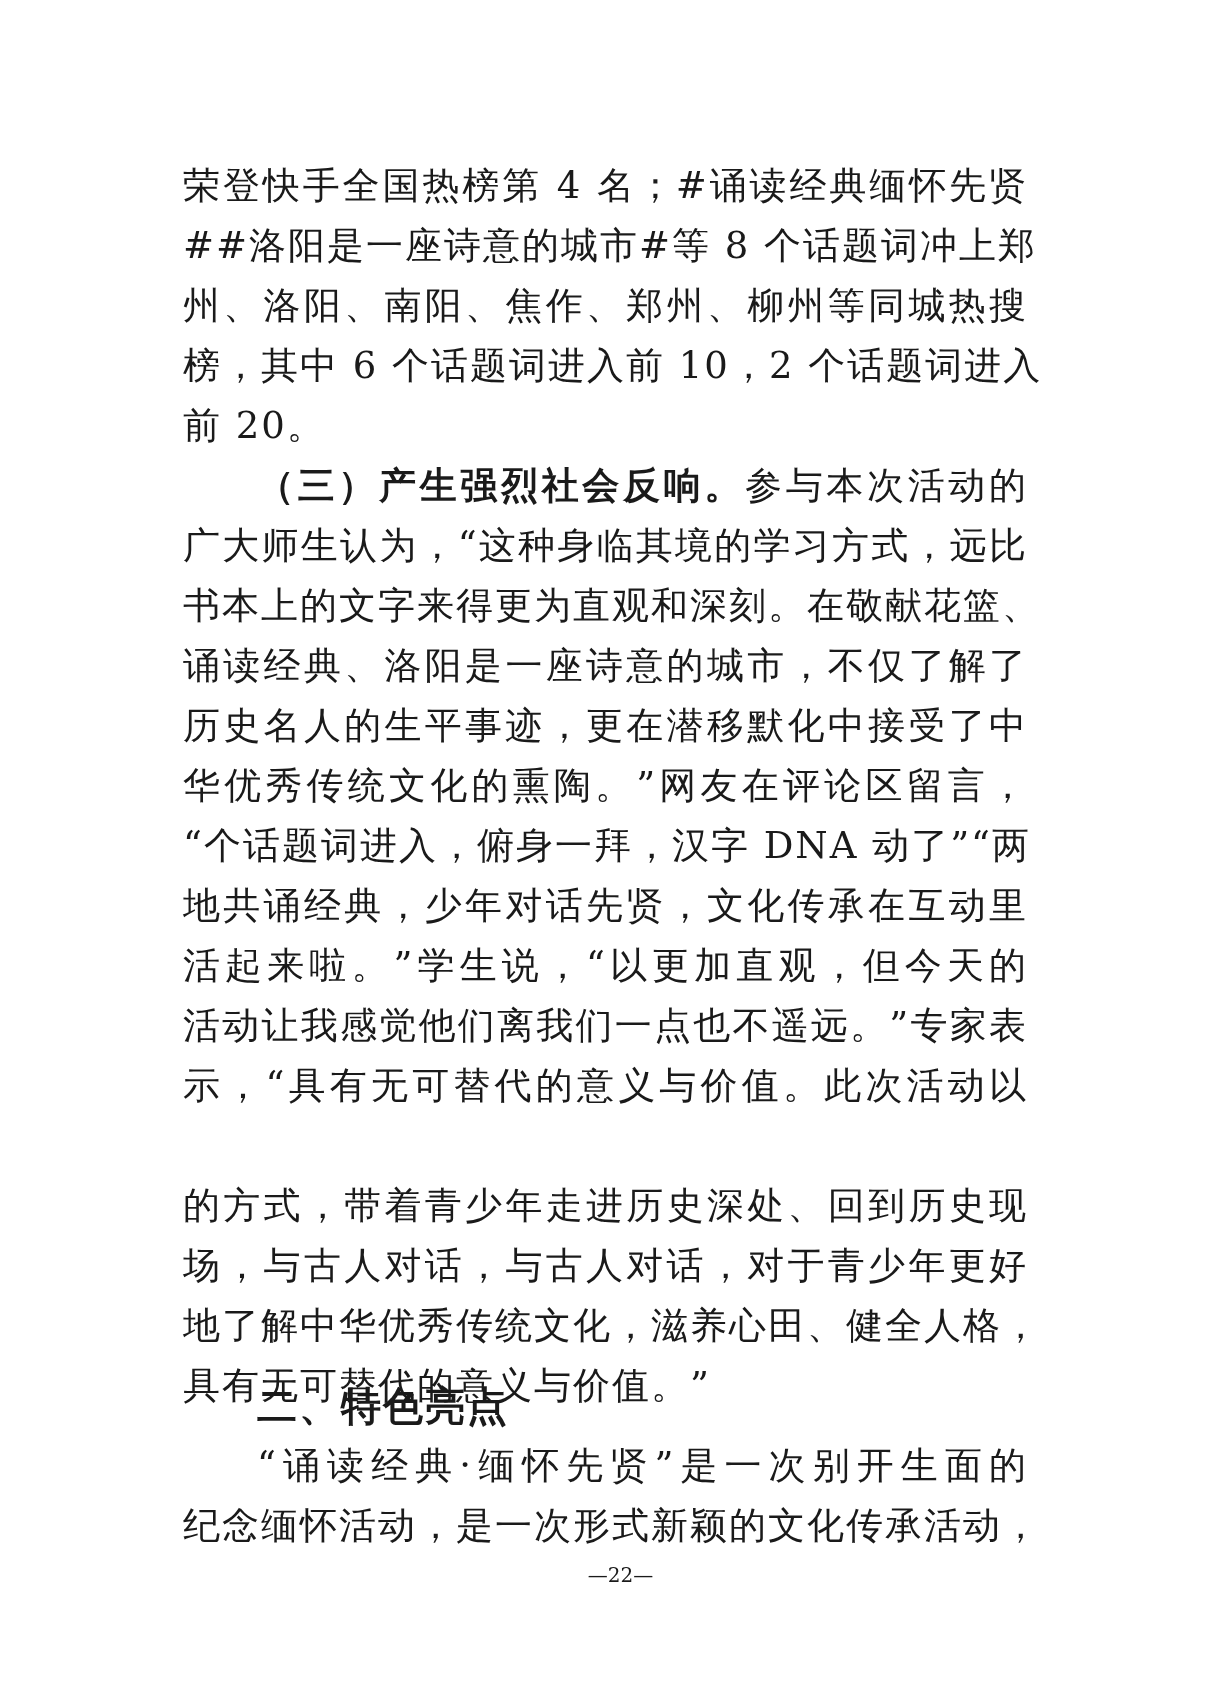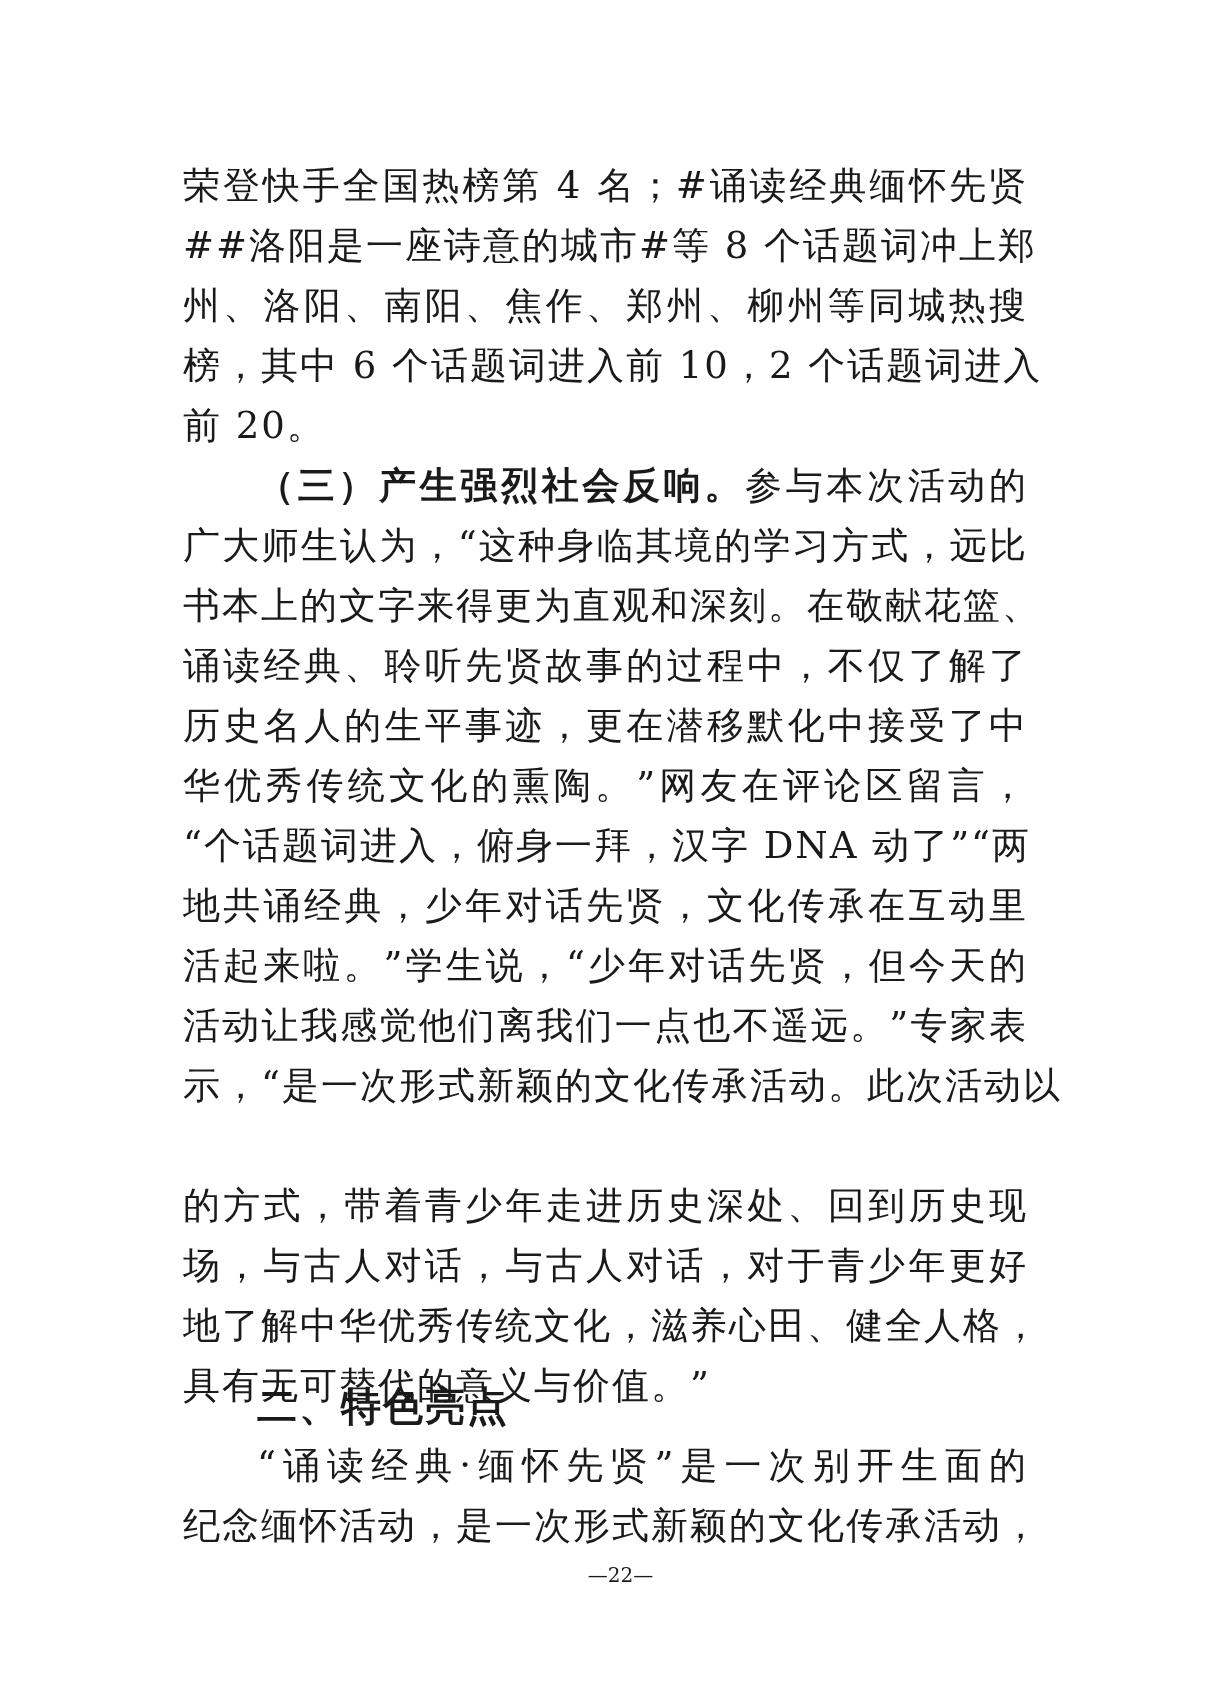--- a/index.html
+++ b/index.html
@@ -45,28 +45,28 @@
   <div class="line" style="top:216px">##洛阳是一座诗意的城市#等 8 个话题词冲上郑</div>
   <div class="line" style="top:276px">州、洛阳、南阳、焦作、郑州、柳州等同城热搜</div>
   <div class="line" style="top:336px">榜，其中 6 个话题词进入前 10，2 个话题词进入</div>
   <div class="line last" style="top:396px">前 20。</div>
 
   <div class="line indent" style="top:456px">
     <span class="bold">（三）产生强烈社会反响。</span><span>参与本次活动的</span>
   </div>
   <div class="line" style="top:516px">广大师生认为，“这种身临其境的学习方式，远比</div>
   <div class="line" style="top:576px">书本上的文字来得更为直观和深刻。在敬献花篮、</div>
-  <div class="line" style="top:636px">诵读经典、聆听先贤故事的过程中，不仅了解了</div>
+  <div class="line" style="top:636px">诵读经典、洛阳是一座诗意的城市，不仅了解了</div>
   <div class="line" style="top:696px">历史名人的生平事迹，更在潜移默化中接受了中</div>
   <div class="line" style="top:756px">华优秀传统文化的熏陶。”网友在评论区留言，</div>
   <div class="line" style="top:816px">“个话题词进入，俯身一拜，汉字 DNA 动了”“两</div>
   <div class="line" style="top:876px">地共诵经典，少年对话先贤，文化传承在互动里</div>
-  <div class="line" style="top:936px">活起来啦。”学生说，“少年对话先贤，但今天的</div>
+  <div class="line" style="top:936px">活起来啦。”学生说，“以更加直观，但今天的</div>
   <div class="line" style="top:996px">活动让我感觉他们离我们一点也不遥远。”专家表</div>
-  <div class="line" style="top:1056px">示，“是一次形式新颖的文化传承活动。此次活动以</div>
+  <div class="line" style="top:1056px">示，“具有无可替代的意义与价值。此次活动以</div>
   <div class="line" style="top:1176px">的方式，带着青少年走进历史深处、回到历史现</div>
   <div class="line" style="top:1236px">场，与古人对话，与古人对话，对于青少年更好</div>
   <div class="line" style="top:1296px">地了解中华优秀传统文化，滋养心田、健全人格，</div>
   <div class="line last" style="top:1356px">具有无可替代的意义与价值。”</div>
 
   <div class="heading" style="top:1376px">二、特色亮点</div>
 
   <div class="line indent" style="top:1436px">“诵读经典·缅怀先贤”是一次别开生面的</div>
   <div class="line" style="top:1496px">纪念缅怀活动，是一次形式新颖的文化传承活动，</div>
 

